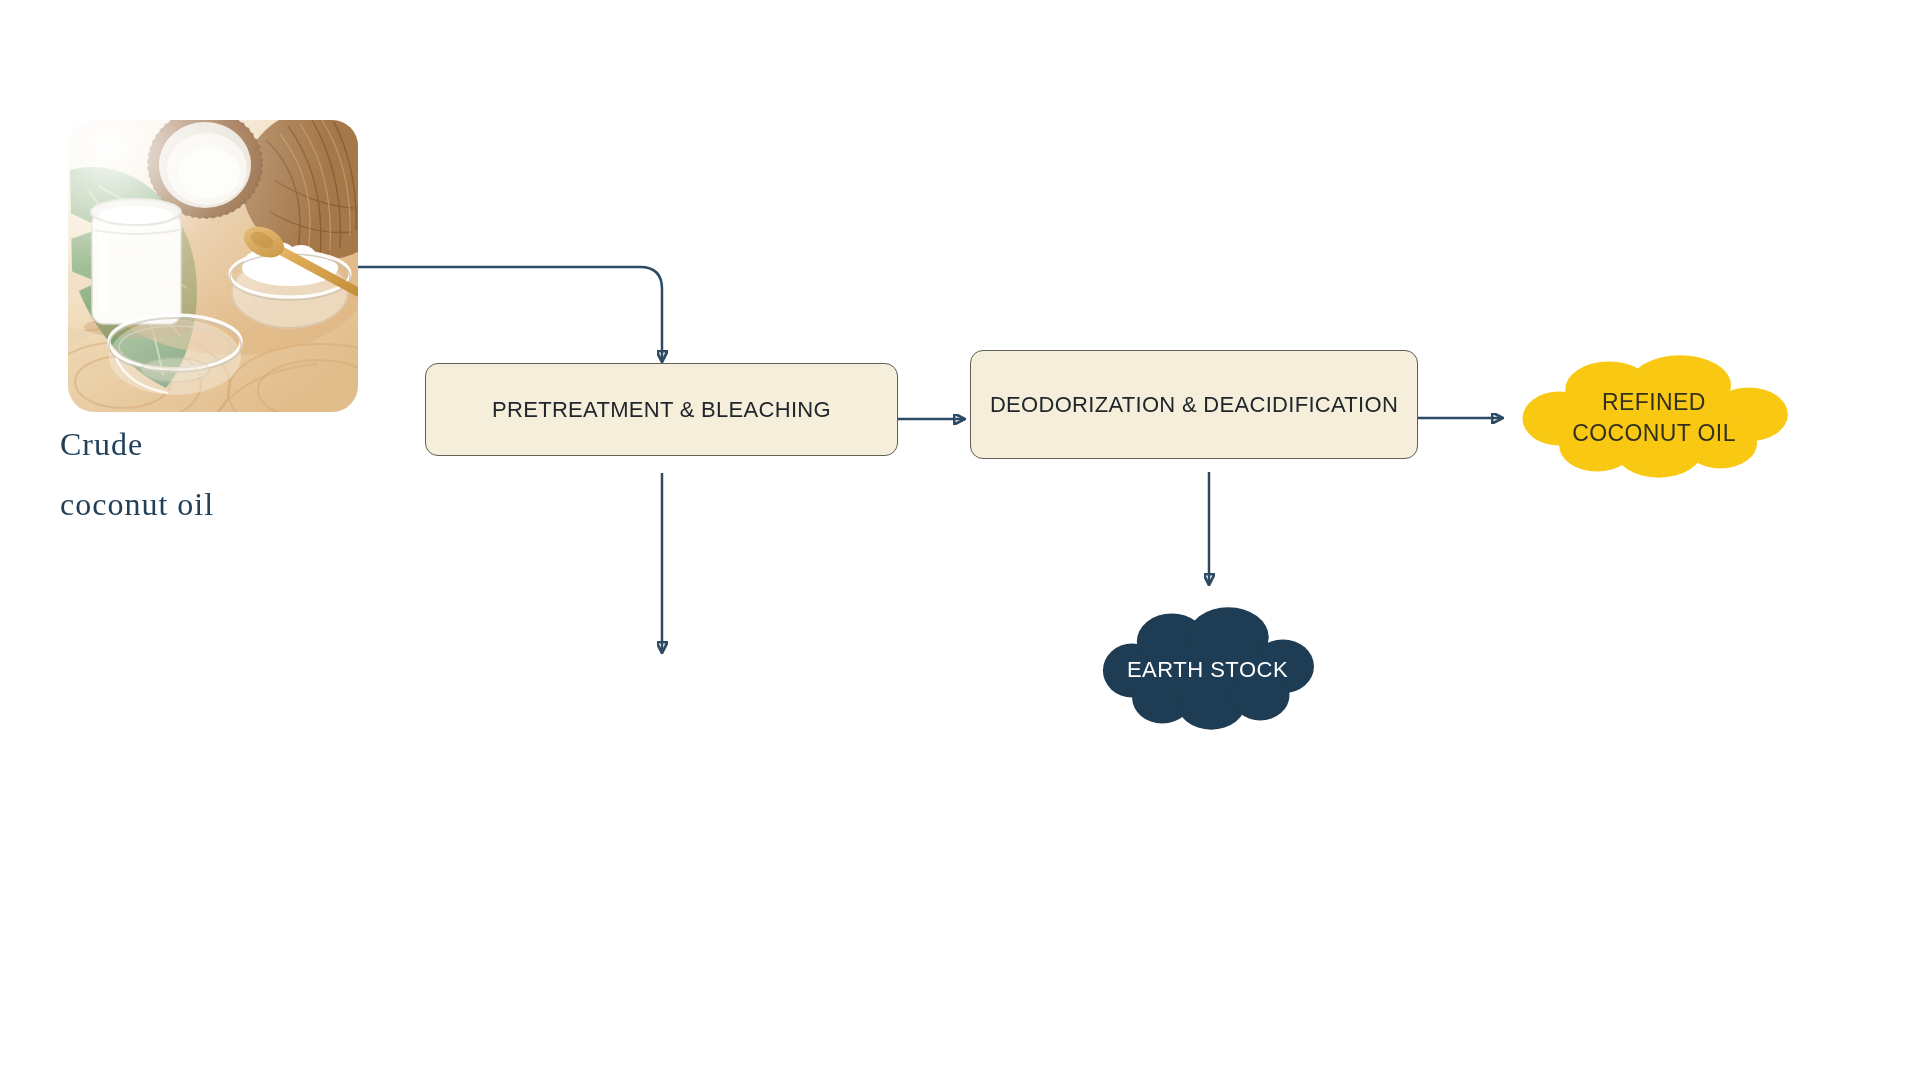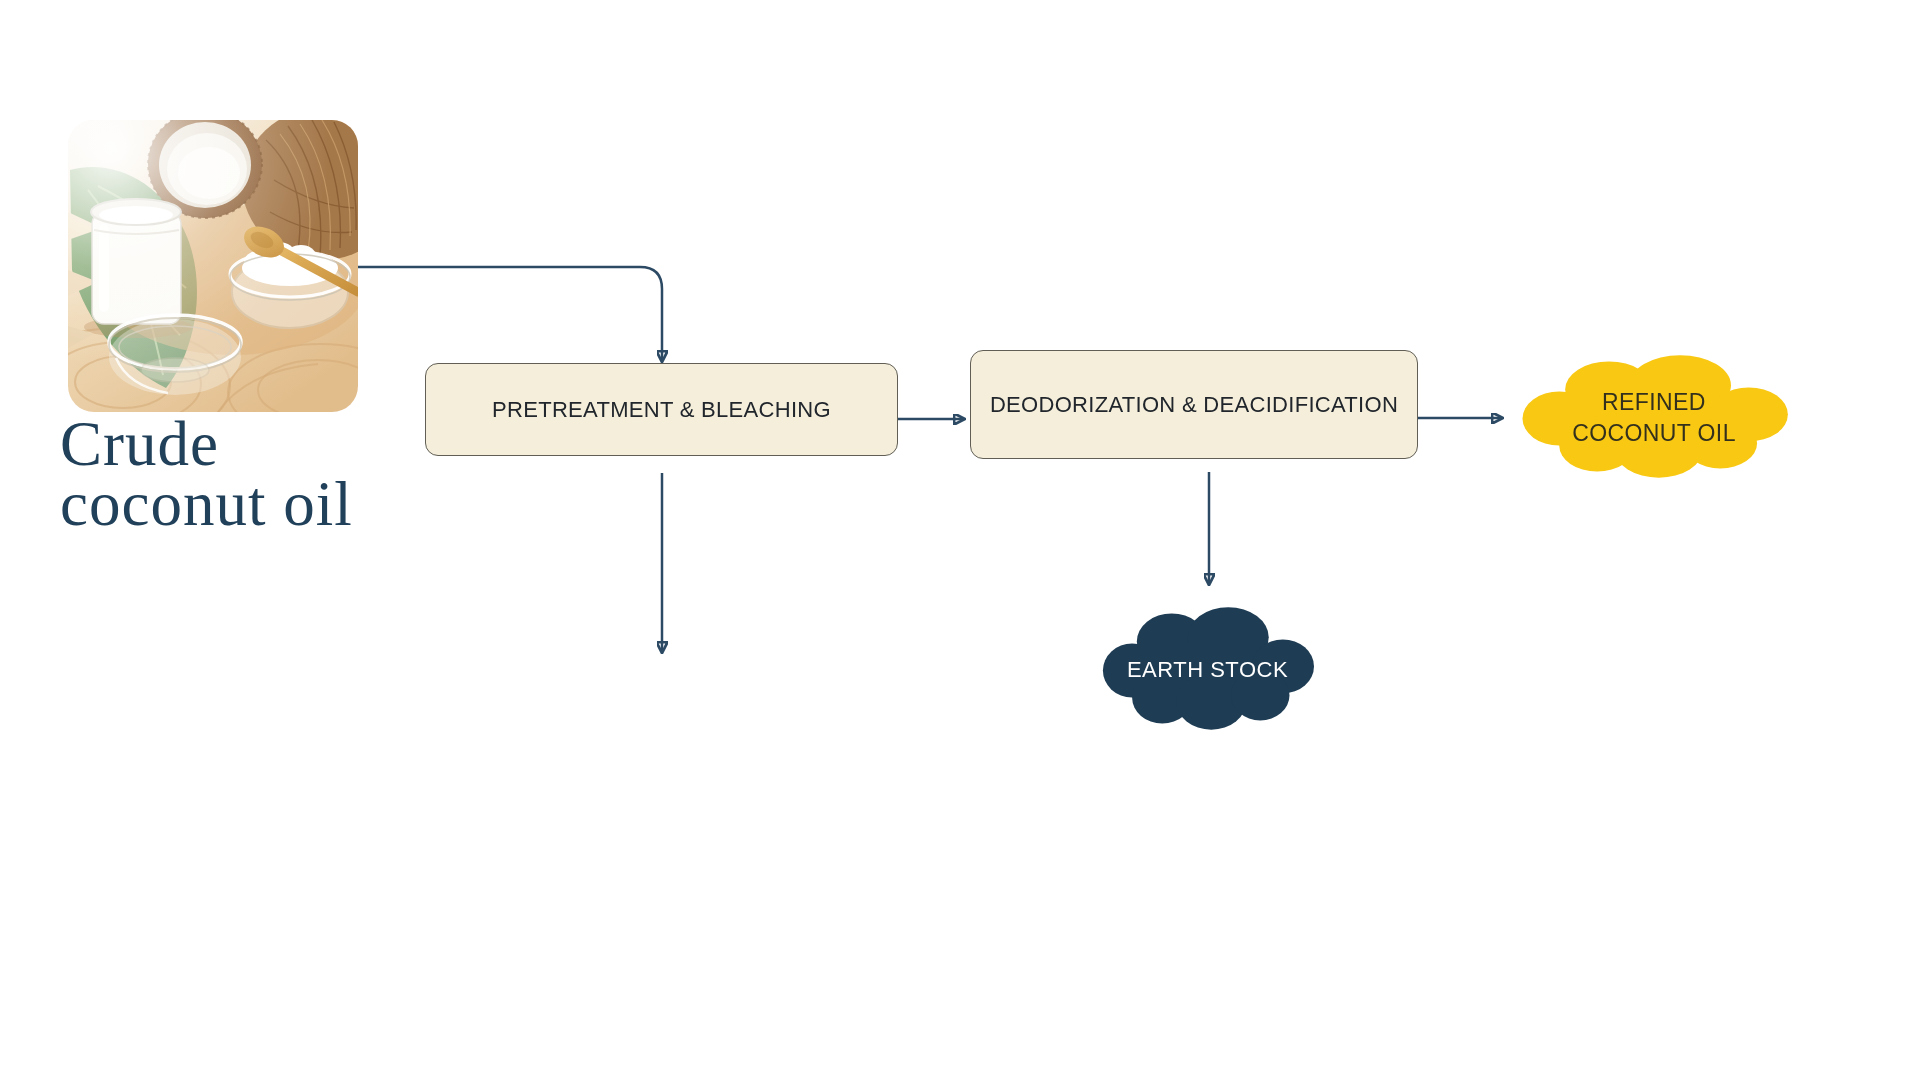--- a/index.html
+++ b/index.html
@@ -29,21 +29,21 @@
   }
   .arrows path{fill:none;stroke:var(--arrow);stroke-width:2.5px;}
   .photo{
     position:absolute;left:68px;top:120px;width:290px;height:292px;
     border-radius:26px;overflow:hidden;
   }
   .photo svg{display:block;width:100%;height:100%;}
   .caption{
     position:absolute;left:60px;top:414px;width:320px;
     font-family:"Liberation Serif","DejaVu Serif",serif;
-    font-size:63px;line-height:60px;letter-spacing:1px;
+    font-size:32px;line-height:60px;letter-spacing:1px;
     color:var(--caption-text);
     white-space:pre-line;
   }
   .flow-box{
     position:absolute;
     background:var(--box-fill);
     border:1.5px solid var(--box-border);
     border-radius:13px;
     display:flex;align-items:center;justify-content:center;
     text-align:center;

